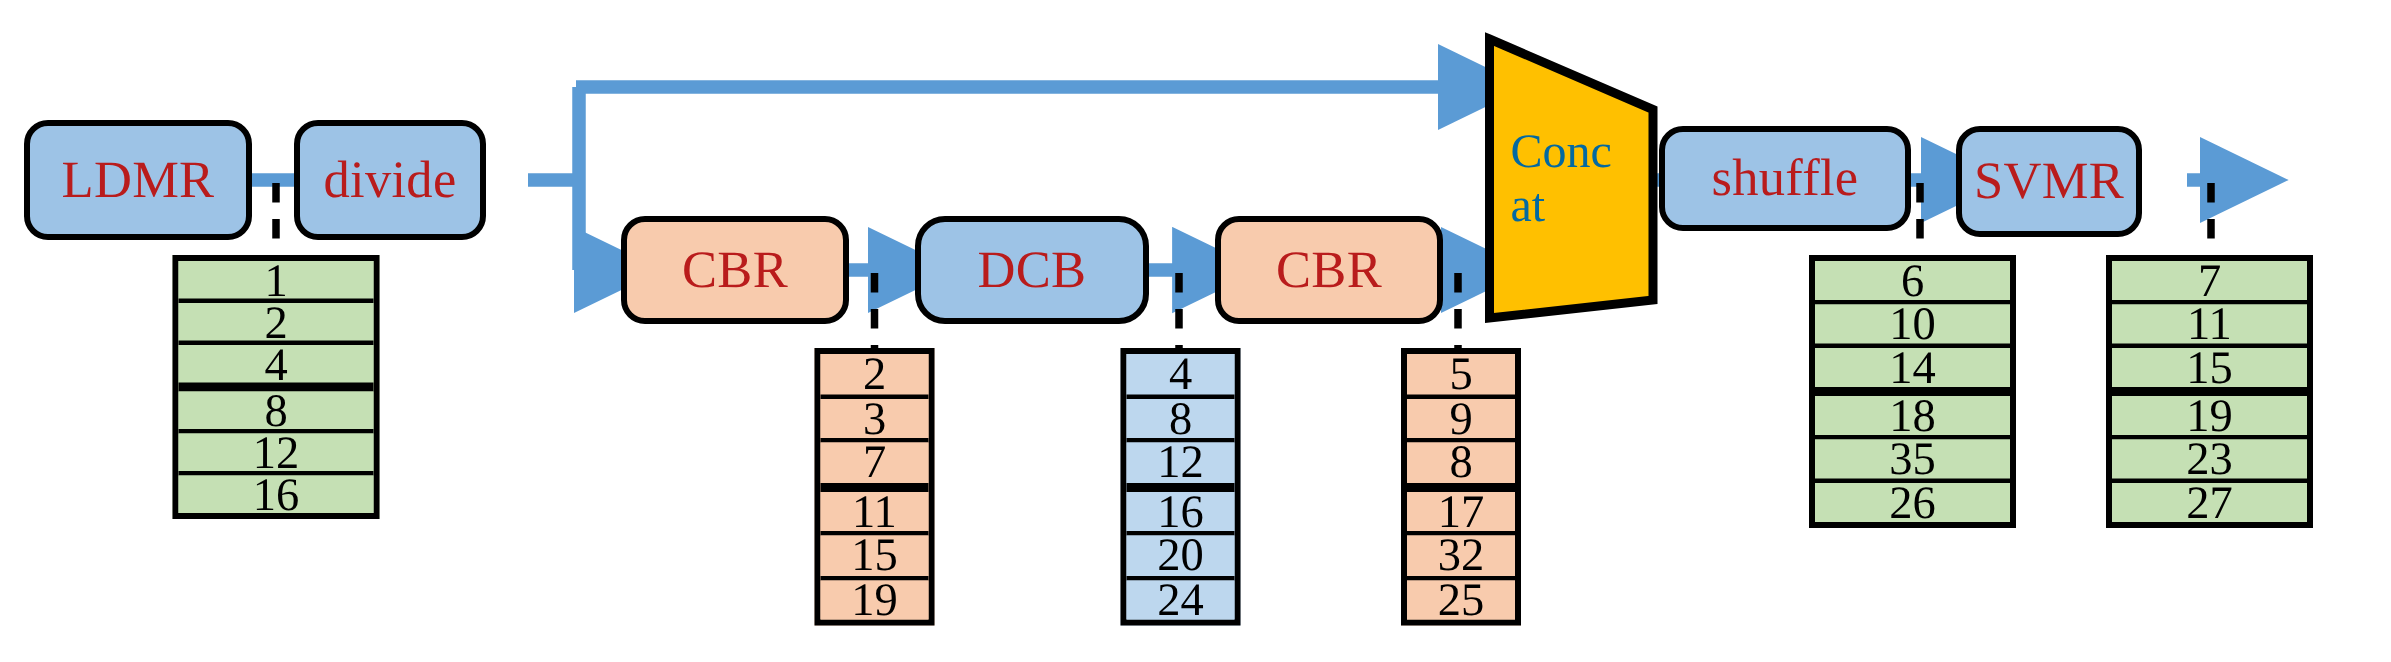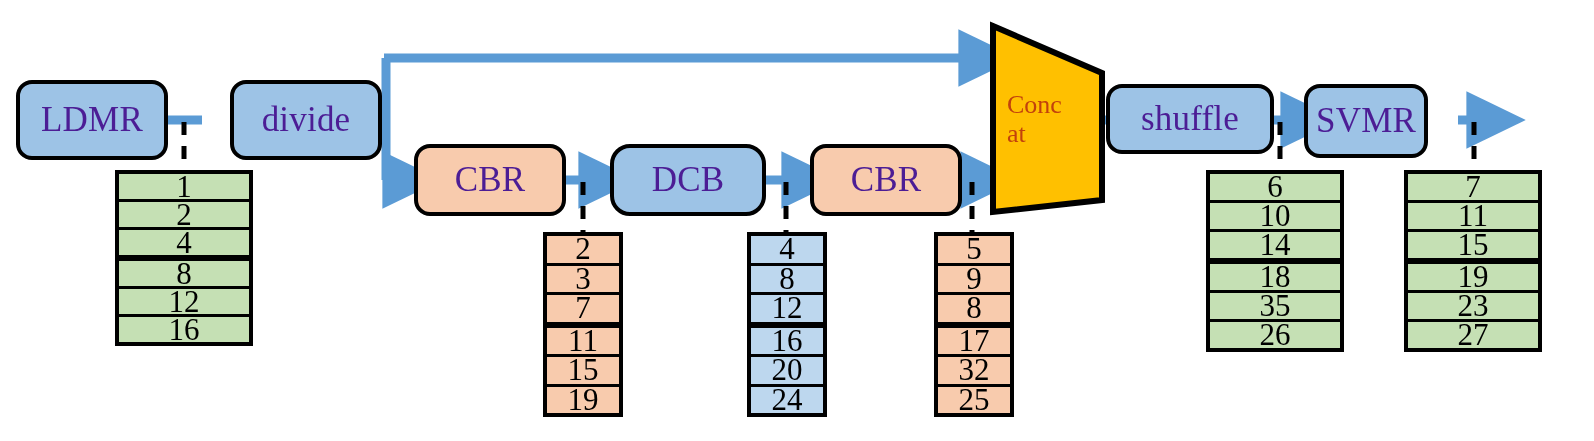--- a/index.html
+++ b/index.html
@@ -28,35 +28,35 @@
   .node-box {
     position: absolute;
     box-sizing: border-box;
     border: 4px solid #000000;
     border-radius: 16px;
     display: flex;
     align-items: center;
     justify-content: center;
     font-size: 35px;
     line-height: 1.05;
-    color: #4c1d95;
+    color: #b91c1c;
     letter-spacing: 0.2px;
     z-index: 3;
   }
   .node-blue  { background: #9dc3e6; }
   .node-orange{ background: #f8cbad; }
 
   .trapezoid-node {
     position: absolute;
     z-index: 3;
     display: flex;
     align-items: center;
     justify-content: flex-start;
-    color: #c2410c;
-    font-size: 26px;
+    color: #0369a1;
+    font-size: 32px;
     line-height: 1.12;
   }
   .trapezoid-label {
     position: absolute;
     left: 14px;
     top: 50%;
     transform: translateY(-50%);
     width: 86px;
     text-align: left;
     pointer-events: none;
@@ -132,21 +132,21 @@
     <line x1="1280" y1="122" x2="1280" y2="173" stroke="#000000" stroke-width="5" stroke-dasharray="13,11"></line>
     <line x1="1474" y1="122" x2="1474" y2="173" stroke="#000000" stroke-width="5" stroke-dasharray="13,11"></line>
 
     <polygon points="993,26 1102,73 1102,200 993,212" fill="#ffc000" stroke="#000000" stroke-width="6" stroke-linejoin="miter"></polygon>
   </svg>
 
   <div class="node-box node-blue" style="left:16px; top:80px; width:152px; height:80px;">
     <span>LDMR</span>
   </div>
 
-  <div class="node-box node-blue" style="left:196px; top:80px; width:152px; height:80px;margin-left:34px;">
+  <div class="node-box node-blue" style="left:196px; top:80px; width:128px; height:80px;">
     <span>divide</span>
   </div>
 
   <div class="node-box node-orange" style="left:414px; top:144px; width:152px; height:72px;">
     <span>CBR</span>
   </div>
 
   <div class="node-box node-blue" style="left:610px; top:144px; width:156px; height:72px;border-radius:20px;">
     <span>DCB</span>
   </div>

